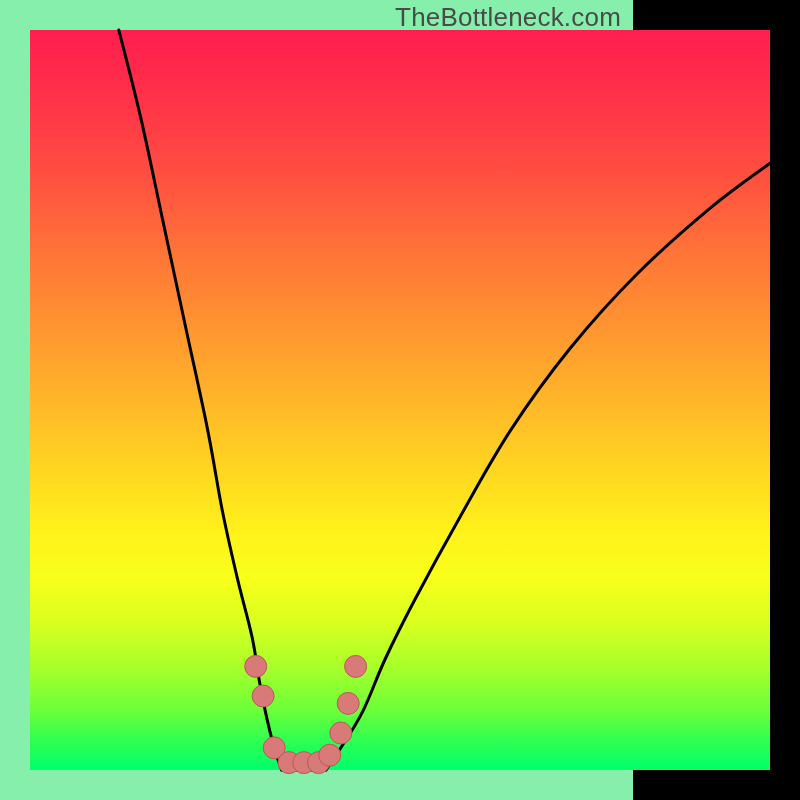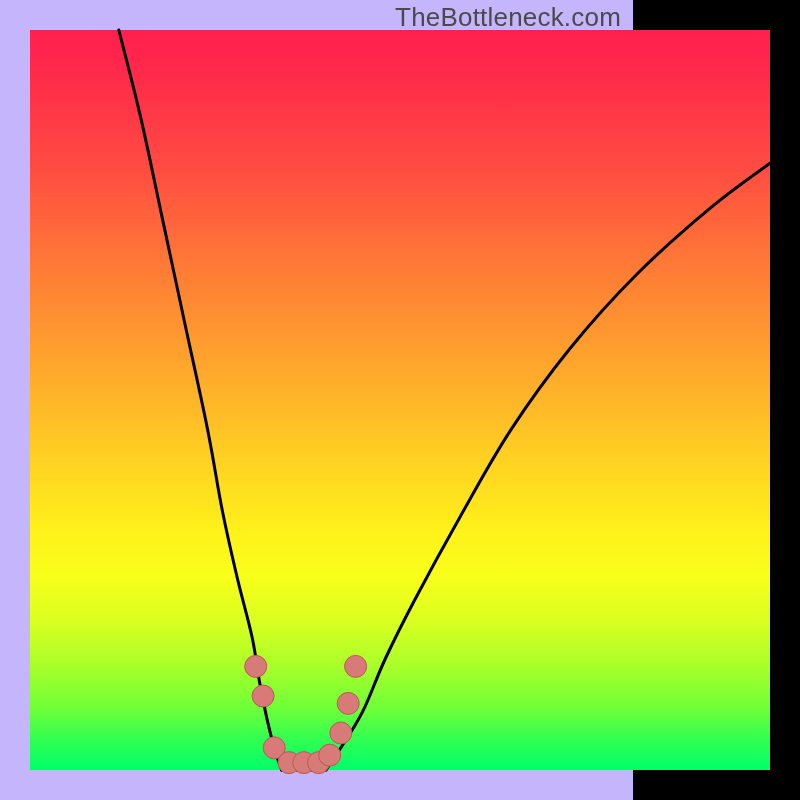--- a/index.html
+++ b/index.html
@@ -8,21 +8,21 @@
     width: 800px;
     height: 800px;
     background: #000;
     font-family: Arial, Helvetica, sans-serif;
     overflow: hidden;
   }
   .stage {
     position: relative;
     width: 633px;
     height: 800px;
-    background: #c4b5fd;
+    background: #86efac;
   }
   .watermark {
     position: absolute;
     top: 2px;
     right: 12px;
     color: #4a4a4a;
     font-size: 26px;
     font-weight: 400;
     letter-spacing: 0.2px;
     z-index: 5;

